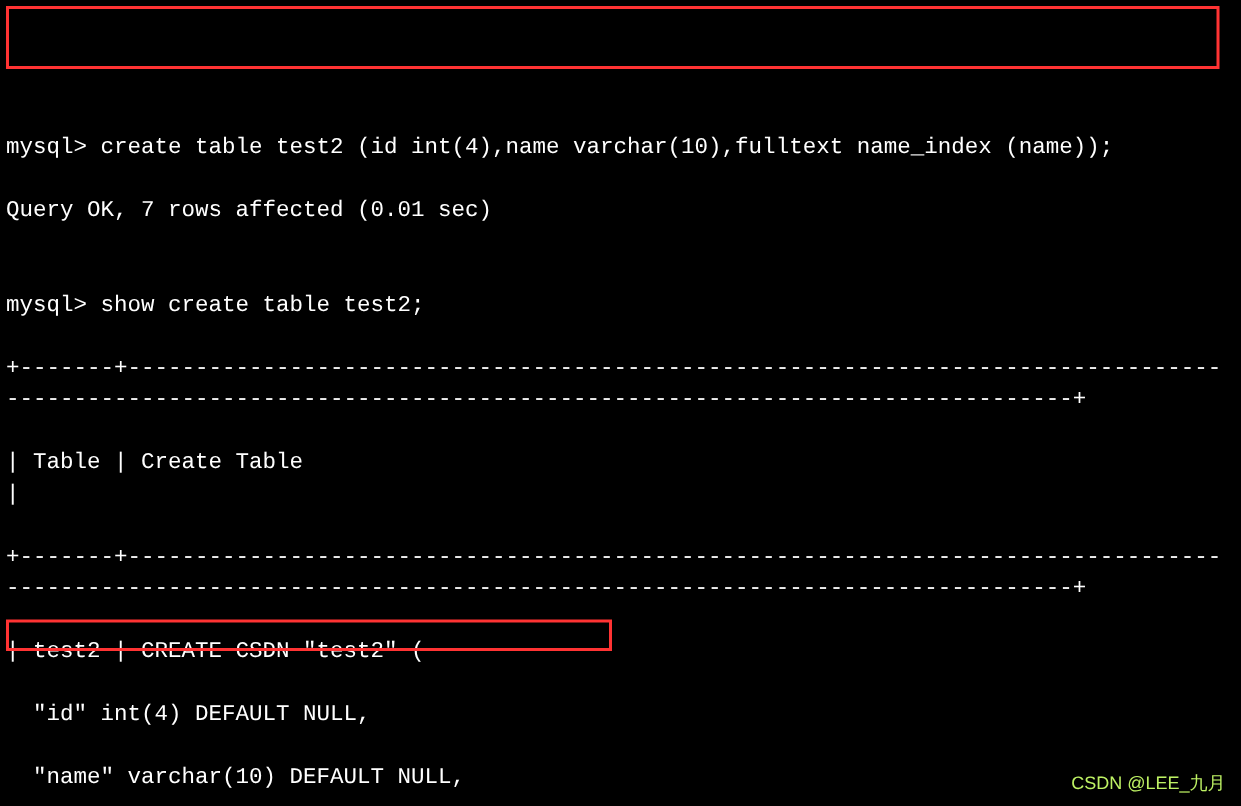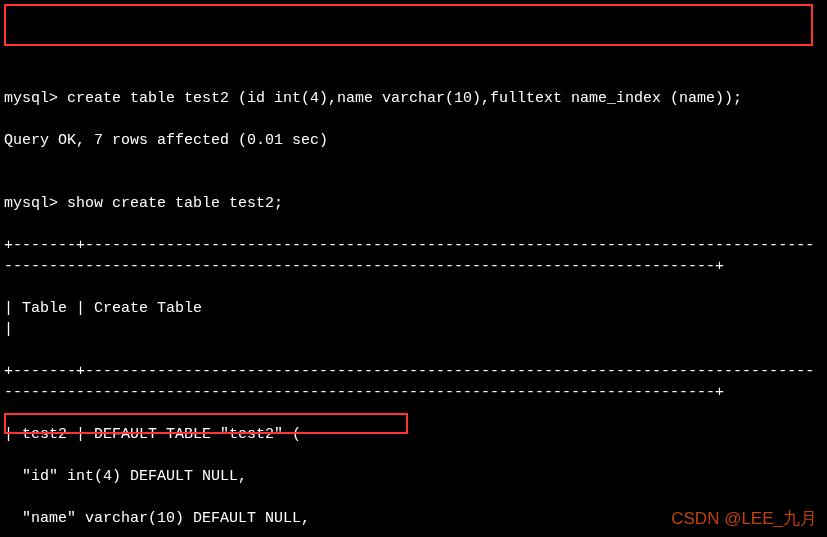--- a/index.html
+++ b/index.html
@@ -35,41 +35,41 @@
       top: 413px;
       left: 4px;
       width: 404px;
       height: 21px;
       pointer-events: none;
     }
     .watermark {
       position: absolute;
       bottom: 6px;
       right: 10px;
-      color: #c2410c;
-      font-size: 17px;
+      color: #bef264;
+      font-size: 12px;
       font-family: sans-serif;
     }
     .line {
       display: block;
     }
   </style>
 </head>
 <body>
 
 
 
 <span class="line">mysql&gt; create table test2 (id int(4),name varchar(10),fulltext name_index (name));</span>
 <span class="line">Query OK, 7 rows affected (0.01 sec)</span>
 <span class="line"></span>
 <span class="line">mysql&gt; show create table test2;</span>
 <span class="line">+-------+----------------------------------------------------------------------------------------------------------------------------------------------------------------+</span>
 <span class="line">| Table | Create Table                                                                                                                                                   |</span>
 <span class="line">+-------+----------------------------------------------------------------------------------------------------------------------------------------------------------------+</span>
-<span class="line">| test2 | DEFAULT TABLE "test2" (</span>
+<span class="line">| test2 | CREATE CSDN "test2" (</span>
 <span class="line">  "id" int(4) DEFAULT NULL,</span>
 <span class="line">  "name" varchar(10) DEFAULT NULL,</span>
 
 
 
 
 
 <div class="highlight-box-1"></div>
 <div class="highlight-box-2"></div>
 

